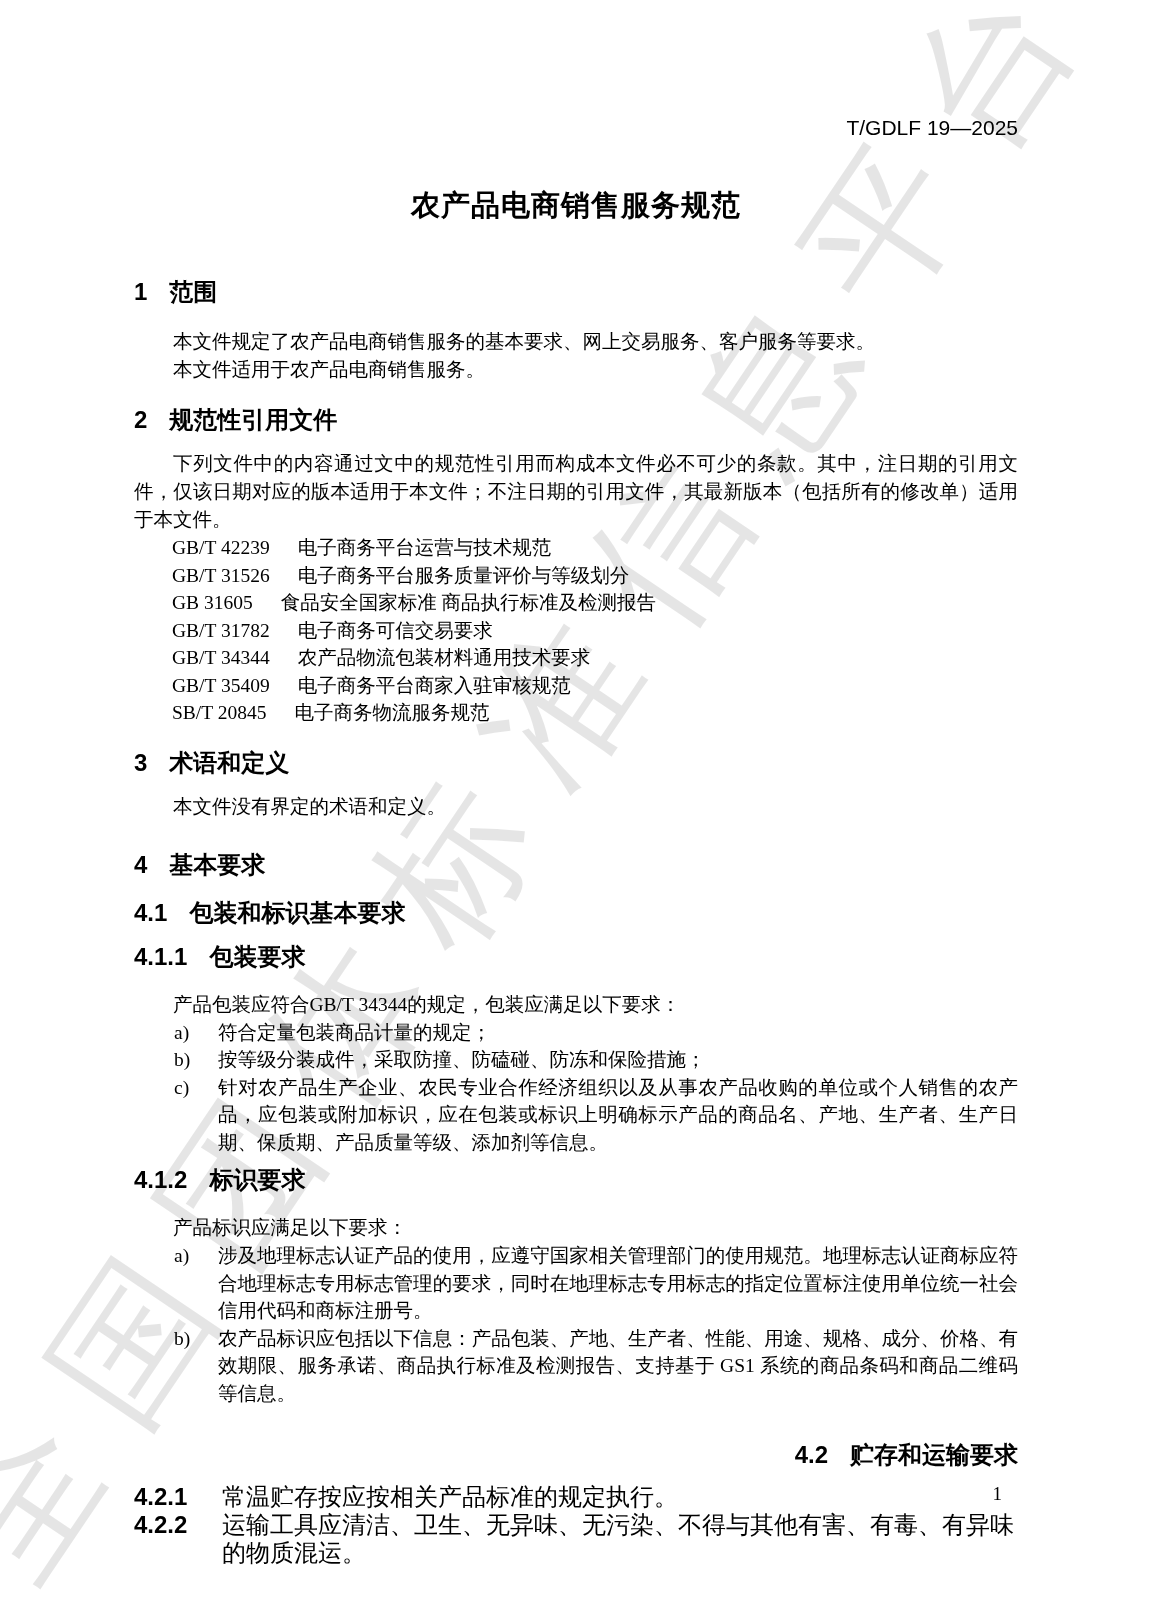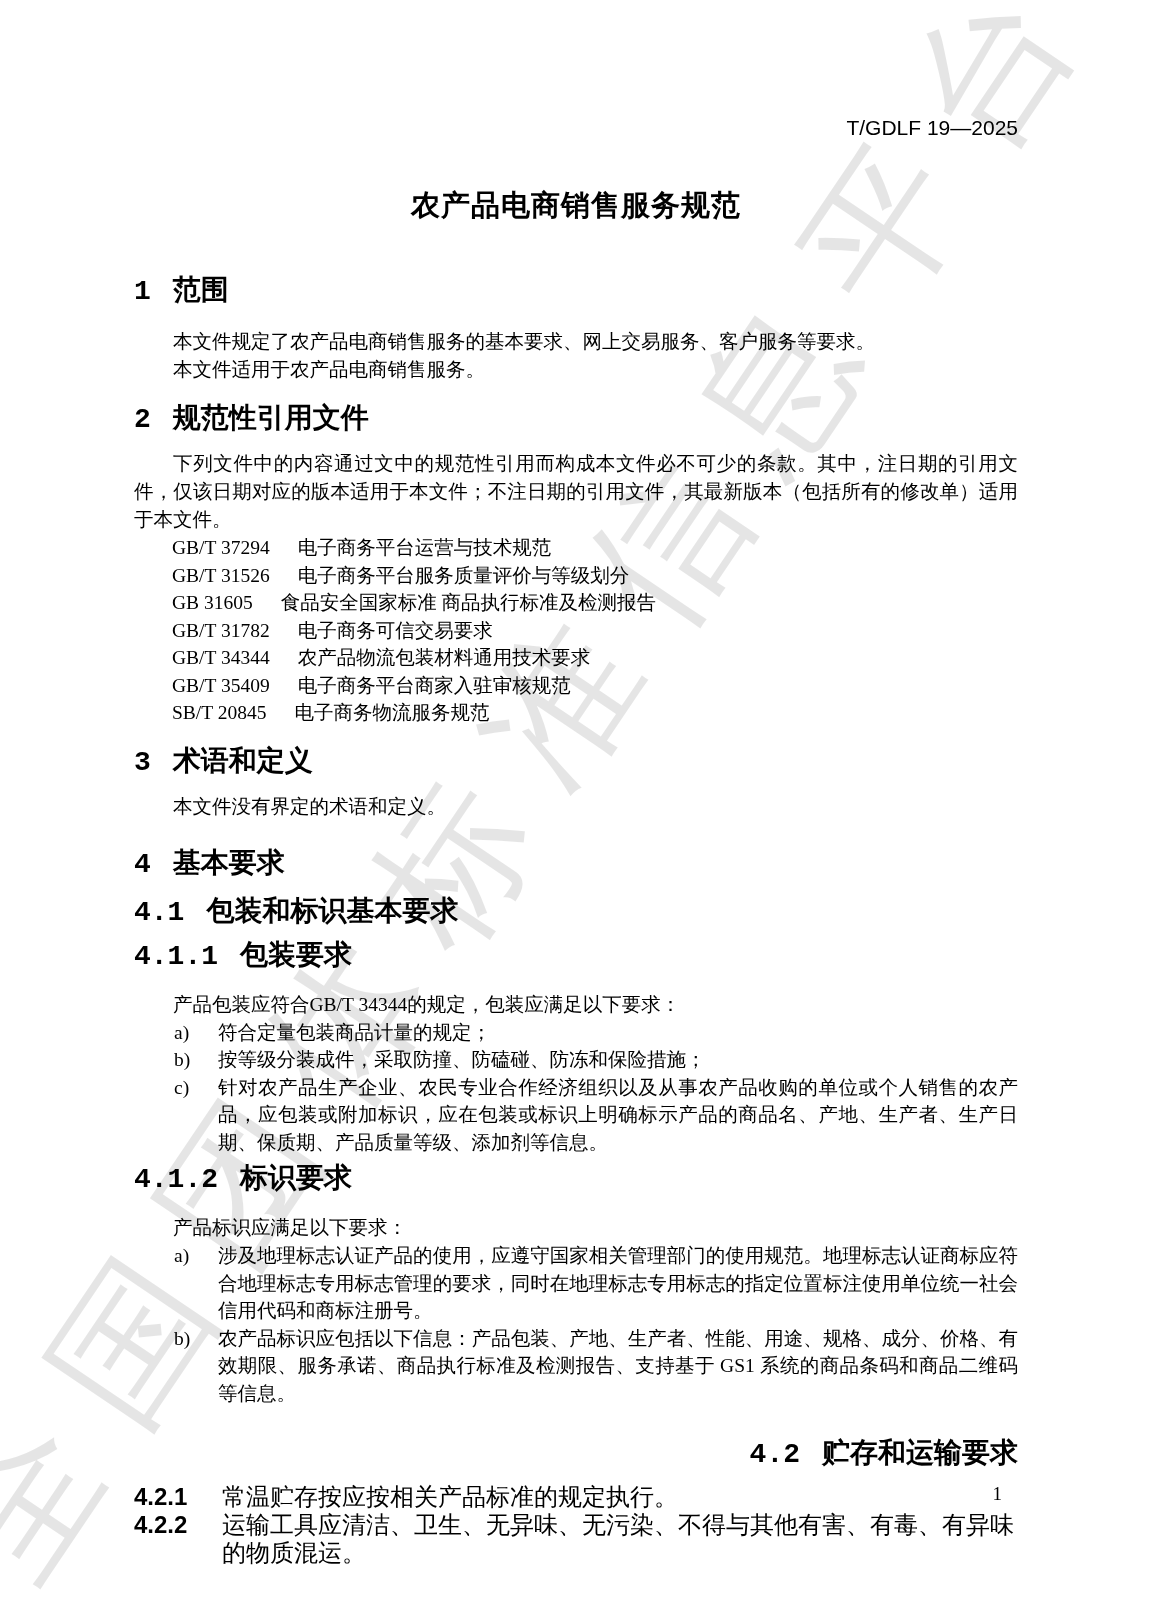--- a/index.html
+++ b/index.html
@@ -43,23 +43,23 @@
   .doc-title {
     margin-top: 44px;
     text-align: center;
     font-family: "Liberation Sans", sans-serif;
     font-weight: bold;
     font-size: 29px;
     line-height: 42px;
     letter-spacing: 1px;
   }
   .heading {
-    font-family: Liberation Mono, monospace;
+    font-family: Liberation Sans, sans-serif;
     font-weight: bold;
-    font-size: 28px;
+    font-size: 24px;
     line-height: 28px;
   }
   .heading .num { margin-right: 22px; }
   .h-s1   { margin-top: 52px; }
   .h-s2   { margin-top: 22px; }
   .h-s3   { margin-top: 22px; }
   .h-s4   { margin-top: 30px; }
   .h-s41  { margin-top: 20px; }
   .h-s411 { margin-top: 16px; }
   .h-s412 { margin-top: 10px; }
@@ -127,21 +127,21 @@
     </div>
     <p class="indent mt-lg">本文件规定了农产品电商销售服务的基本要求、网上交易服务、客户服务等要求。</p>
     <p class="indent">本文件适用于农产品电商销售服务。</p>
 
     <div class="heading h-s2">
       <span class="num">2</span><span>规范性引用文件</span>
     </div>
     <p class="indent mt-md">下列文件中的内容通过文中的规范性引用而构成本文件必不可少的条款。其中，注日期的引用文件，仅该日期对应的版本适用于本文件；不注日期的引用文件，其最新版本（包括所有的修改单）适用于本文件。</p>
 
     <div class="ref-line">
-      <span>GB/T 37294</span><span class="ref-title">电子商务平台运营与技术规范</span>
+      <span>GB/T 42239</span><span class="ref-title">电子商务平台运营与技术规范</span>
     </div>
     <div class="ref-line">
       <span>GB/T 31526</span><span class="ref-title">电子商务平台服务质量评价与等级划分</span>
     </div>
     <div class="ref-line">
       <span>GB 31605</span><span class="ref-title">食品安全国家标准 商品执行标准及检测报告</span>
     </div>
     <div class="ref-line">
       <span>GB/T 31782</span><span class="ref-title">电子商务可信交易要求</span>
     </div>

